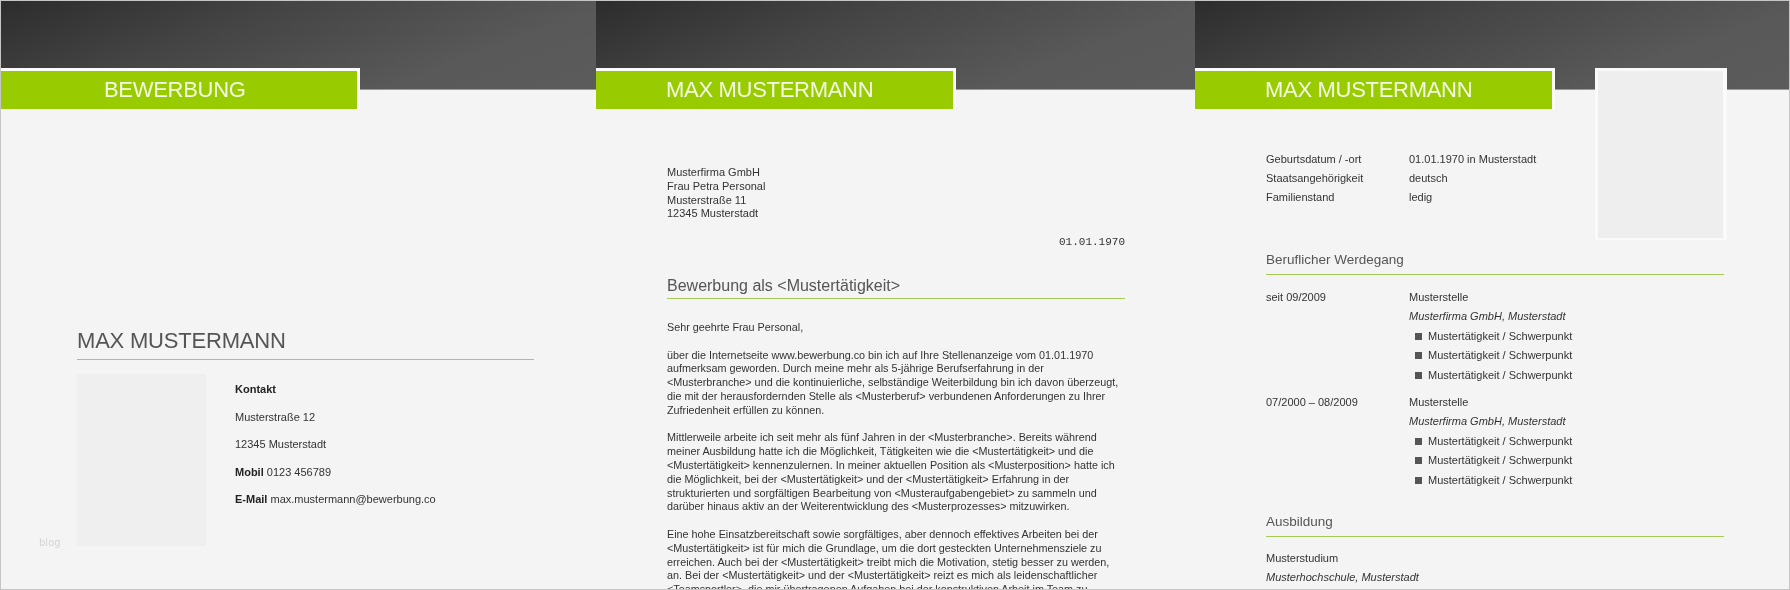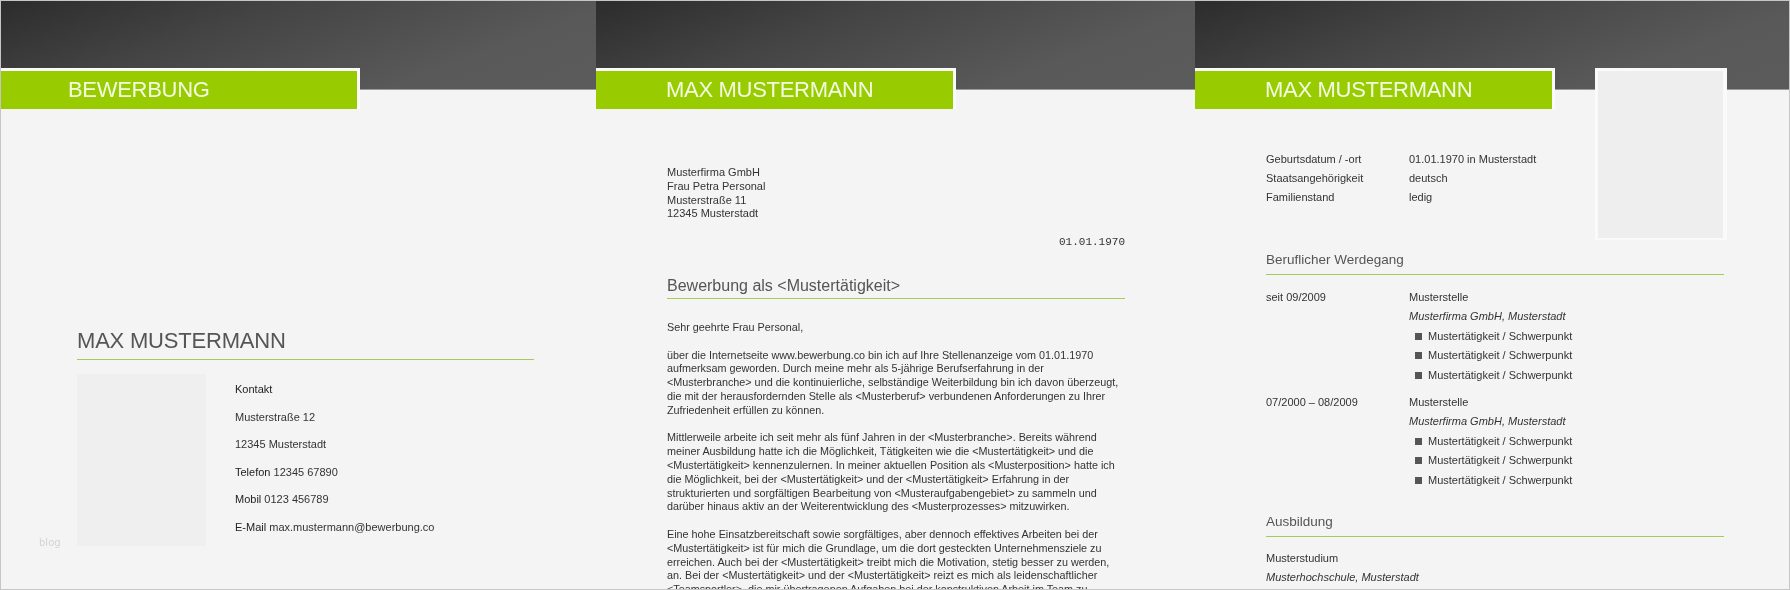--- a/index.html
+++ b/index.html
@@ -8,31 +8,31 @@
   .frame { position: absolute; left: 0; top: 0; width: 1790px; height: 590px; border: 1px solid #c6c6c6; pointer-events: none; z-index: 50; }
   .page { position: absolute; top: 0; height: 590px; background: #f4f4f4; overflow: hidden; }
   #p1 { left: 0; width: 596px; }
   #p2 { left: 596px; width: 599px; }
   #p3 { left: 1195px; width: 595px; }
   .header-band { position: absolute; left: 0; top: 0; width: 100%; height: 90px;
     background: linear-gradient(160deg, #2c2c2c 0%, #444 35%, #595959 75%, #5b5b5b 100%);
     border-bottom: 1px solid #9a9a9a; }
   .title-band { position: absolute; left: 0; top: 68px; height: 41px; border-top: 3px solid #fbfbfb; border-right: 3px solid #fbfbfb;
     background: #99cc00; color: #f4fbe4; font-size: 22px; line-height: 37px; letter-spacing: -0.3px; }
-  #p1 .title-band { width: 360px; padding-left: 68px; }
+  #p1 .title-band { width: 360px; padding-left: 104px; }
   #p2 .title-band { width: 360px; padding-left: 70px; }
   #p3 .title-band { width: 360px; padding-left: 70px; }
 
   
   .cover-name { position: absolute; left: 77px; top: 328px; font-size: 22px; color: #555; letter-spacing: -0.2px; }
   .cover-rule { position: absolute; left: 77px; top: 359px; width: 457px; height: 1px; background: #a7c957; }
   .cover-photo { position: absolute; left: 77px; top: 374px; width: 129px; height: 172px; background: #efefef; }
   .contact { position: absolute; left: 235px; top: 382px; font-size: 11px; color: #333; }
   .contact .row { height: 27.5px; line-height: 14px; }
-  .contact b { font-weight: normal; color: #222; }
+  .contact b { font-weight: bold; color: #222; }
   .watermark { position: absolute; left: 39px; top: 537px; font-family: "DejaVu Sans", sans-serif; font-size: 10px; color: #d4d4d4; }
 
   
   .recipient { position: absolute; left: 71px; top: 166px; font-size: 11px; line-height: 13.8px; color: #333; }
   .letter-date { position: absolute; right: 70px; top: 236px; font-size: 11px; color: #333; font-family: Liberation Mono, monospace; }
   .subject { position: absolute; left: 71px; top: 277px; font-size: 16px; color: #555; }
   .subject-rule { position: absolute; left: 71px; top: 298px; width: 458px; height: 1px; background: #a7c957; }
   .letter-body { position: absolute; left: 71px; top: 321px; width: 460px; font-size: 10.8px; line-height: 13.8px; color: #333; }
   .letter-body p { margin-bottom: 13.8px; }
 
@@ -57,24 +57,20 @@
 <div class="page" id="p1">
   <div class="header-band"></div>
   <div class="title-band">BEWERBUNG</div>
   <div class="cover-name">MAX MUSTERMANN</div>
   <div class="cover-rule"></div>
   <div class="cover-photo"></div>
   <div class="contact">
     <div class="row"><b>Kontakt</b></div>
     <div class="row">Musterstraße 12</div>
     <div class="row">12345 Musterstadt</div>
-    <div class="row">
-      <b>Telefon</b>
-      <span>12345 67890</span>
-    </div>
     <div class="row">
       <b>Mobil</b>
       <span>0123 456789</span>
     </div>
     <div class="row">
       <b>E-Mail</b>
       <span>max.mustermann@bewerbung.co</span>
     </div>
   </div>
   <div class="watermark">blog</div>

